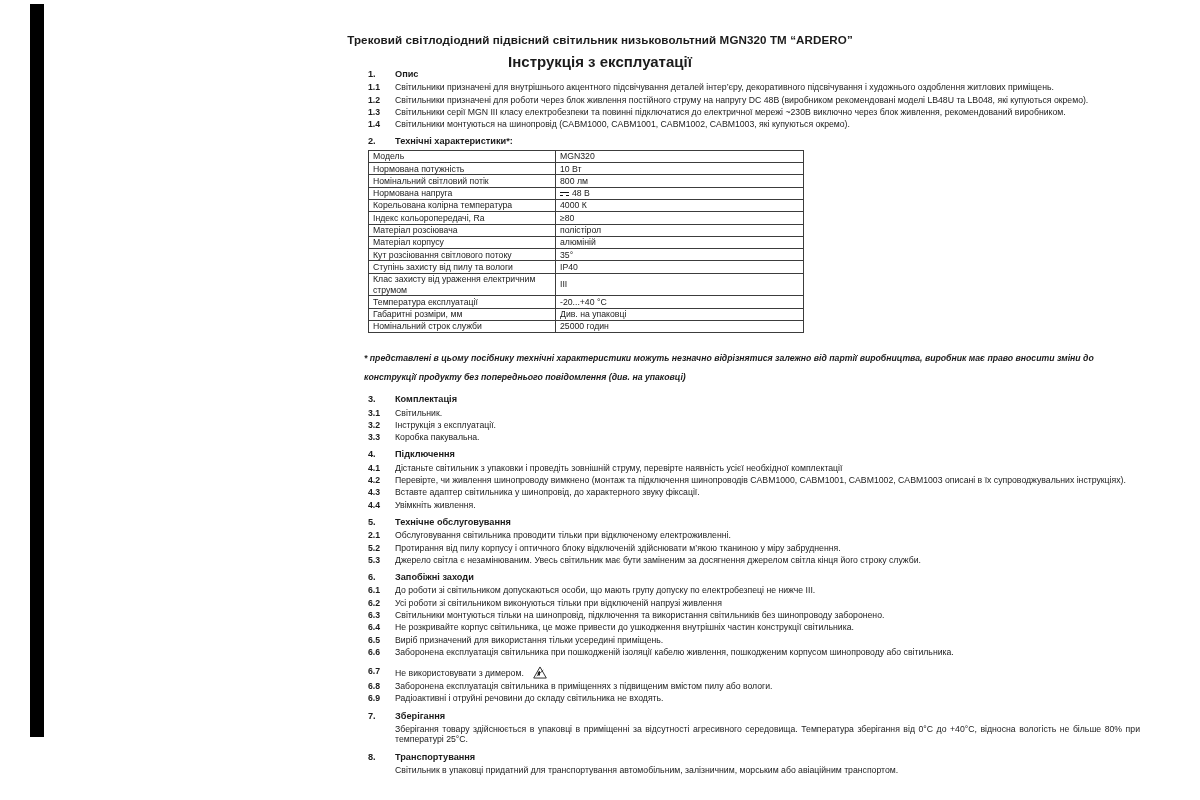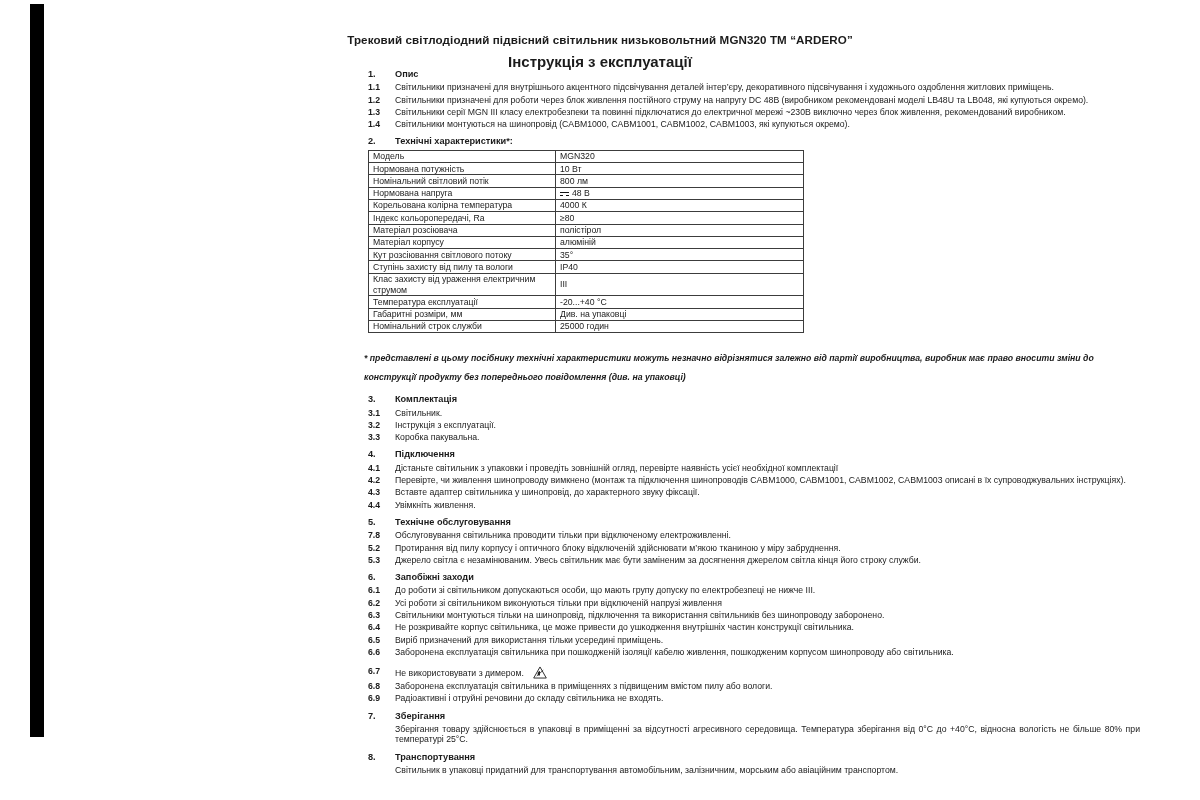--- a/index.html
+++ b/index.html
@@ -148,42 +148,42 @@
           <span class="item-text"><span>Коробка пакувальна.</span></span>
         </div>
       </div>
       <div class="section">
         <div class="sec-head">
           <span class="sec-num">4.</span>
           <span class="sec-title">Підключення</span>
         </div>
         <div class="item">
           <span class="item-num">4.1</span>
-          <span class="item-text"><span>Дістаньте світильник з упаковки і проведіть зовнішній огляд, перевірте наявність усієї необхідної комплектації</span></span>
+          <span class="item-text"><span>Дістаньте світильник з упаковки і проведіть зовнішній струму, перевірте наявність усієї необхідної комплектації</span></span>
         </div>
         <div class="item">
           <span class="item-num">4.2</span>
           <span class="item-text"><span>Перевірте, чи живлення шинопроводу вимкнено (монтаж та підключення шинопроводів CABM1000, CABM1001, CABM1002, CABM1003 описані в їх супроводжувальних інструкціях).</span></span>
         </div>
         <div class="item">
           <span class="item-num">4.3</span>
           <span class="item-text"><span>Вставте адаптер світильника у шинопровід, до характерного звуку фіксації.</span></span>
         </div>
         <div class="item">
           <span class="item-num">4.4</span>
           <span class="item-text"><span>Увімкніть живлення.</span></span>
         </div>
       </div>
       <div class="section">
         <div class="sec-head">
           <span class="sec-num">5.</span>
           <span class="sec-title">Технічне обслуговування</span>
         </div>
         <div class="item">
-          <span class="item-num">7.8</span>
+          <span class="item-num">2.1</span>
           <span class="item-text"><span>Обслуговування світильника проводити тільки при відключеному електроживленні.</span></span>
         </div>
         <div class="item">
           <span class="item-num">5.2</span>
           <span class="item-text"><span>Протирання від пилу корпусу і оптичного блоку відключеній здійснювати м’якою тканиною у міру забруднення.</span></span>
         </div>
         <div class="item">
           <span class="item-num">5.3</span>
           <span class="item-text"><span>Джерело світла є незамінюваним. Увесь світильник має бути заміненим за  досягнення джерелом світла кінця його строку служби.</span></span>
         </div>

